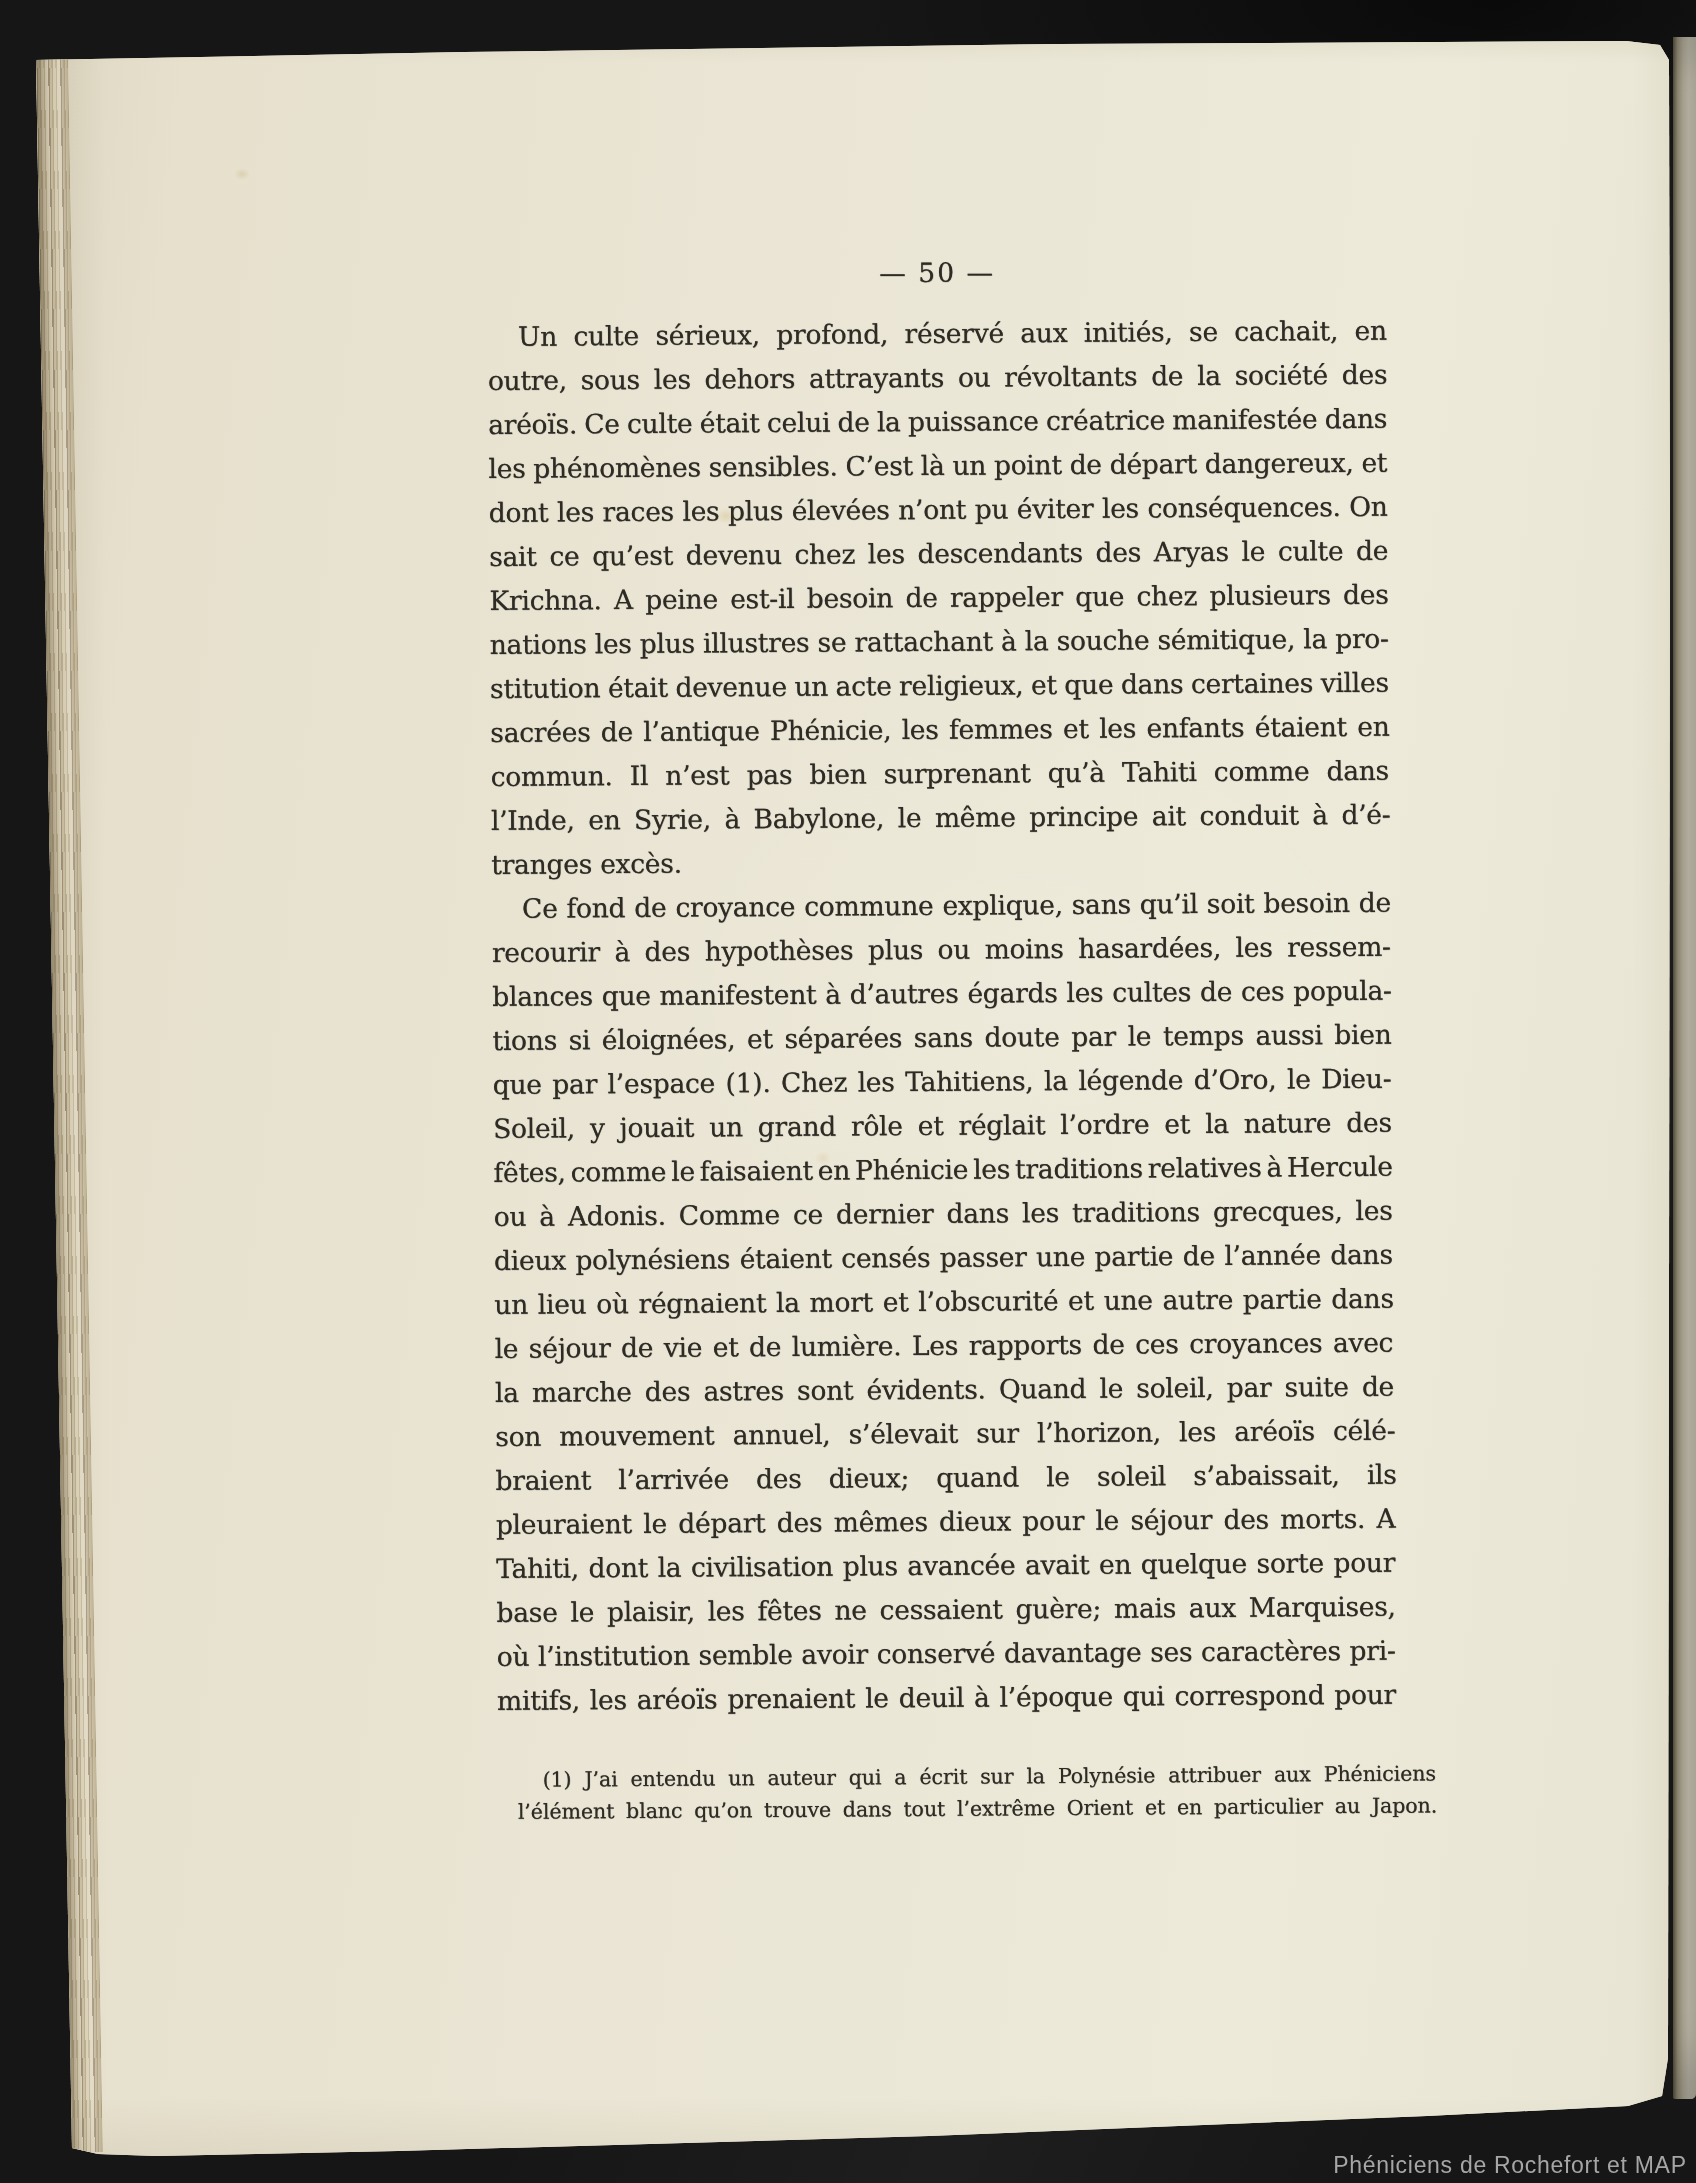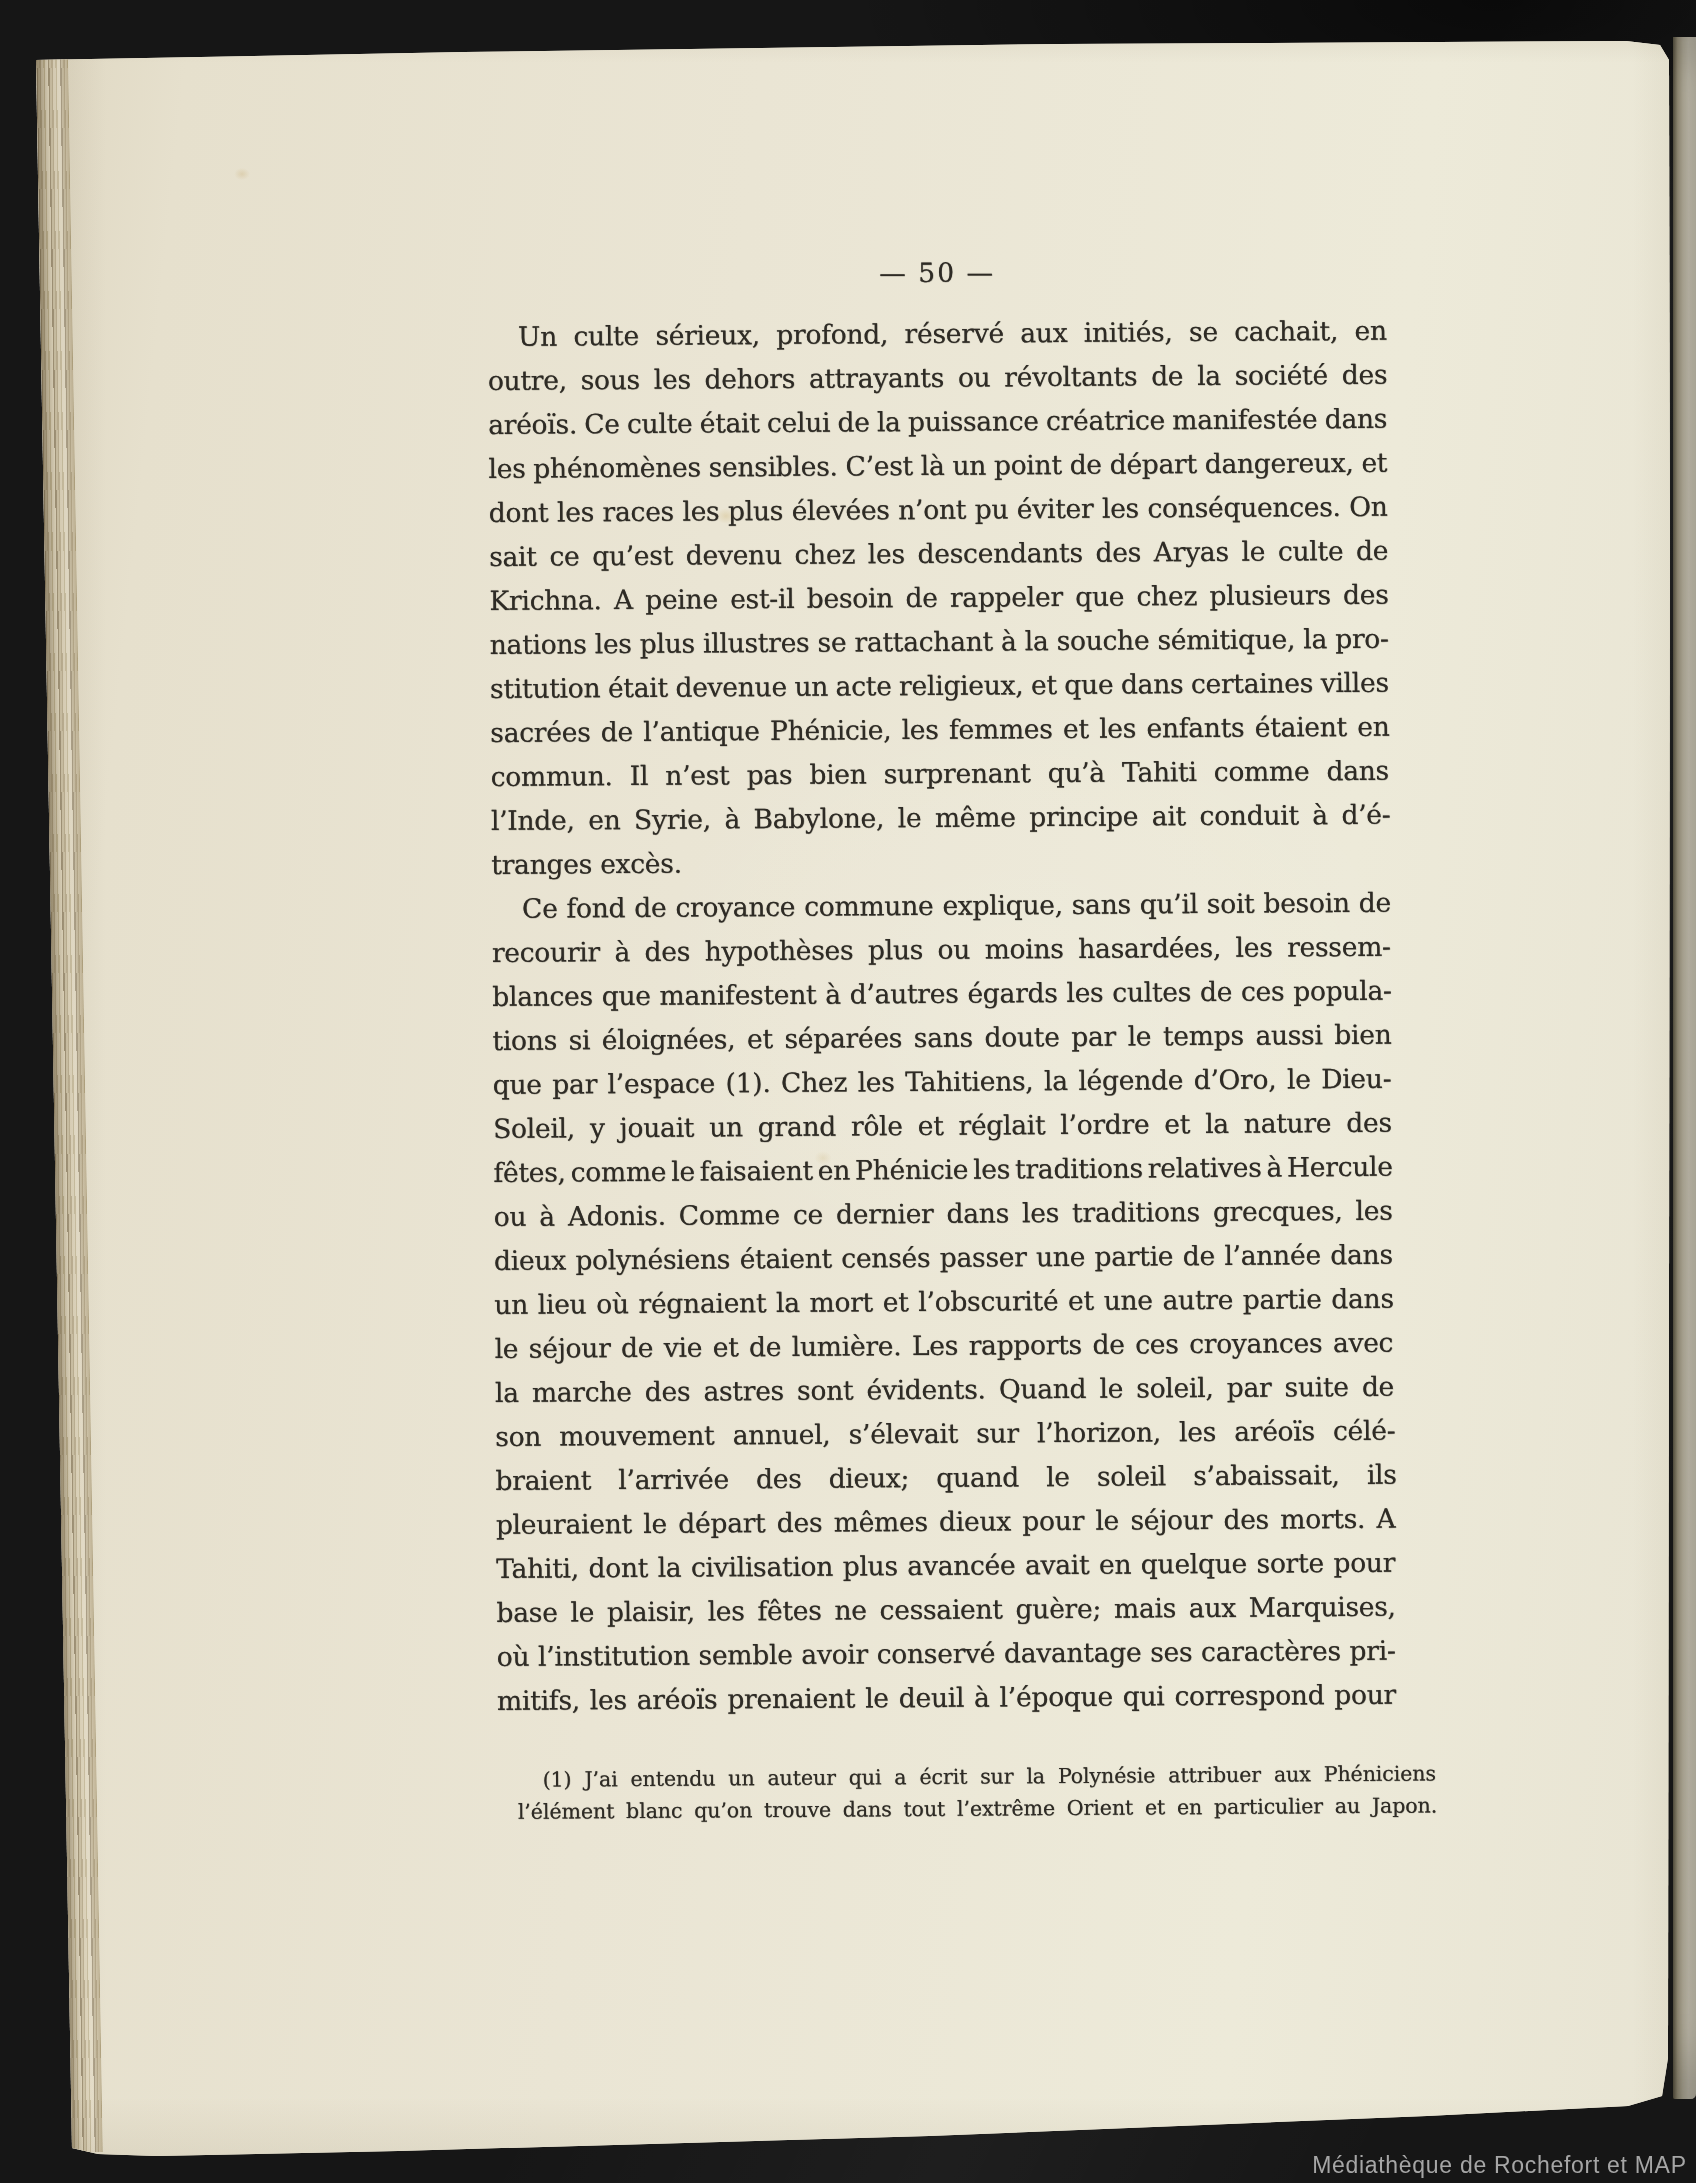--- a/index.html
+++ b/index.html
@@ -93,15 +93,15 @@
           <div class="line" style="word-spacing: 4.7px;"><span>base le plaisir, les fêtes ne cessaient guère; mais aux Marquises,</span></div>
           <div class="line" style="word-spacing: 0.6px;"><span>où l’institution semble avoir conservé davantage ses caractères pri-</span></div>
           <div class="line" style="word-spacing: 1.8px;"><span>mitifs, les aréoïs prenaient le deuil à l’époque qui correspond pour</span></div>
         </div>
       <div class="footnote">
           <div class="line indent" style="word-spacing: 6.4px;"><span>(1) J’ai entendu un auteur qui a écrit sur la Polynésie attribuer aux Phéniciens</span></div>
           <div class="line" style="word-spacing: 5.3px;"><span>l’élément blanc qu’on trouve dans tout l’extrême Orient et en particulier au Japon.</span></div>
         </div>
     </div>
   </div>
-  <div class="watermark">Médiathèque de Rochefort et MAP</div>
+  <div class="watermark">Phéniciens de Rochefort et MAP</div>
 </div>
 
 
 </body></html>

